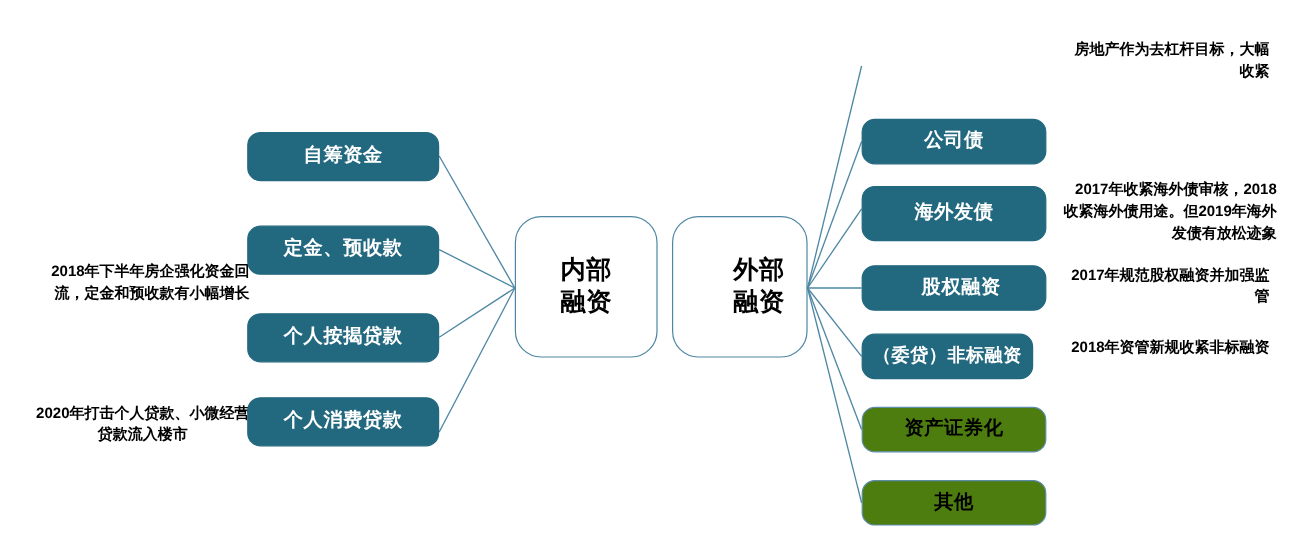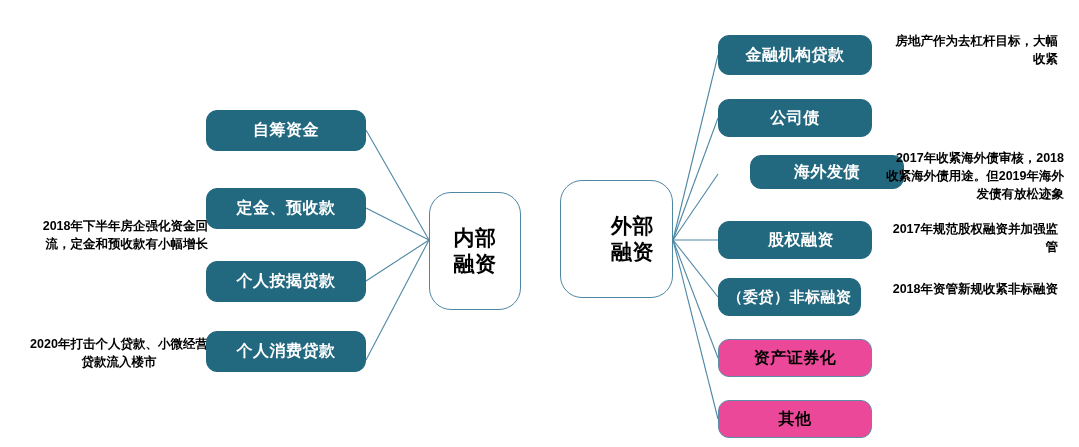--- a/index.html
+++ b/index.html
@@ -38,21 +38,21 @@
     line-height: 1.15;
     z-index: 2;
   }
   .node.filled {
     background: #22687f;
     color: #ffffff;
     border: 1px solid #22687f;
     font-size: 16px;
   }
   .node.outline {
-    background: #ec4899;
+    background: #4d7c0f;
     color: #000000;
     border: 1.6px solid #5d8ca9;
     font-size: 16px;
   }
   .node.hub {
     background: #ffffff;
     color: #000000;
     border: 1.8px solid #4e87a3;
     border-radius: 22px;
     font-size: 21px;
@@ -102,35 +102,34 @@
   <div class="note center-note" style="left:30px; top:336px; width:178px;">2020年打击个人贷款、小微经营贷款流入楼市</div>
 
   <div class="node filled" style="left:206px; top:188px; width:160px; height:41px;">定金、预收款</div>
 
   <div class="node filled" style="left:206px; top:110px; width:160px; height:41px;">自筹资金</div>
 
   <div class="node filled" style="left:206px; top:261px; width:160px; height:41px;">个人按揭贷款</div>
 
   <div class="node filled" style="left:206px; top:331px; width:160px; height:41px;">个人消费贷款</div>
 
-  <div class="node hub" style="left:429px; top:192px; width:92px; height:118px;">
+  <div class="node hub" style="left:429px; top:180px; width:119px; height:118px;">
     <span>内部</span>
     <span>融资</span>
   </div>
 
   <div class="node hub" style="left:560px; top:180px; width:113px; height:118px;padding-left:32px;">
     <span>外部</span>
     <span>融资</span>
   </div>
 
-  <div class="node filled" style="left:718px; top:35px; width:154px; height:40px;">金融机构贷款</div>
 
   <div class="node filled" style="left:718px; top:99px; width:154px; height:38px;">公司债</div>
 
-  <div class="node filled" style="left:718px; top:155px; width:154px; height:34px;margin-left:32px;">海外发债</div>
+  <div class="node filled" style="left:718px; top:155px; width:154px; height:46px;">海外发债</div>
 
   <div class="node filled" style="left:718px; top:221px; width:154px; height:38px;padding-left:12px;">股权融资</div>
 
   <div class="node filled" style="left:718px; top:278px; width:143px; height:38px; font-size:15px;">（委贷）非标融资</div>
 
   <div class="node outline" style="left:718px; top:339px; width:154px; height:38px;">资产证券化</div>
 
   <div class="node outline" style="left:718px; top:400px; width:154px; height:38px;">其他</div>
 
   <div class="note left-note" style="left:886px; top:33px; width:172px;">房地产作为去杠杆目标，大幅收紧</div>

